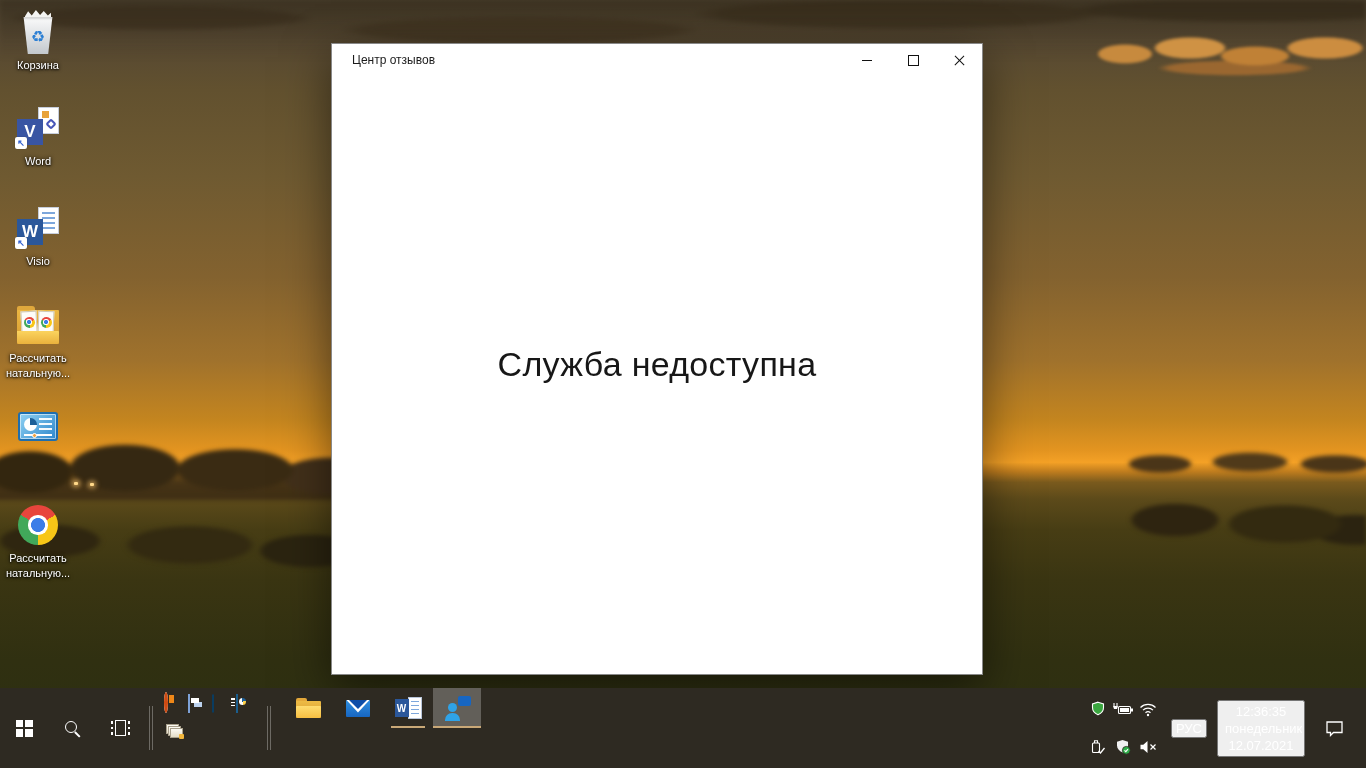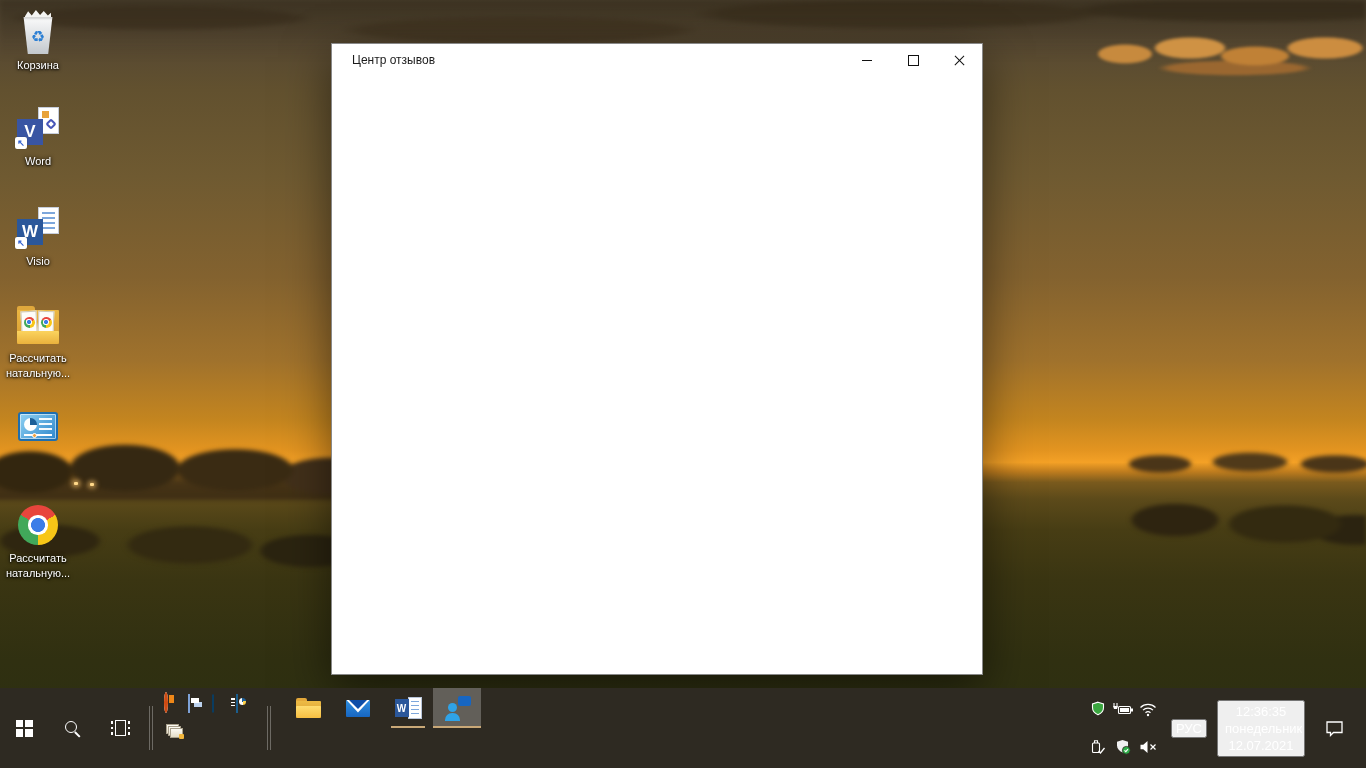--- a/index.html
+++ b/index.html
@@ -348,20 +348,21 @@
   <div class="uwp-window">
     <div class="titlebar">
       <span class="wtitle">Центр отзывов</span>
       <div class="wcontrols">
         <button class="wc min"></button>
         <button class="wc max"></button>
         <button class="wc close"></button>
       </div>
     </div>
     <div class="win-content">
+      <h1>Служба недоступна</h1>
     </div>
   </div>
 
   <div class="taskbar">
     <button class="tb-btn start">
       <span class="win-logo">
           <i></i>
           <i></i>
           <i></i>
           <i></i>

